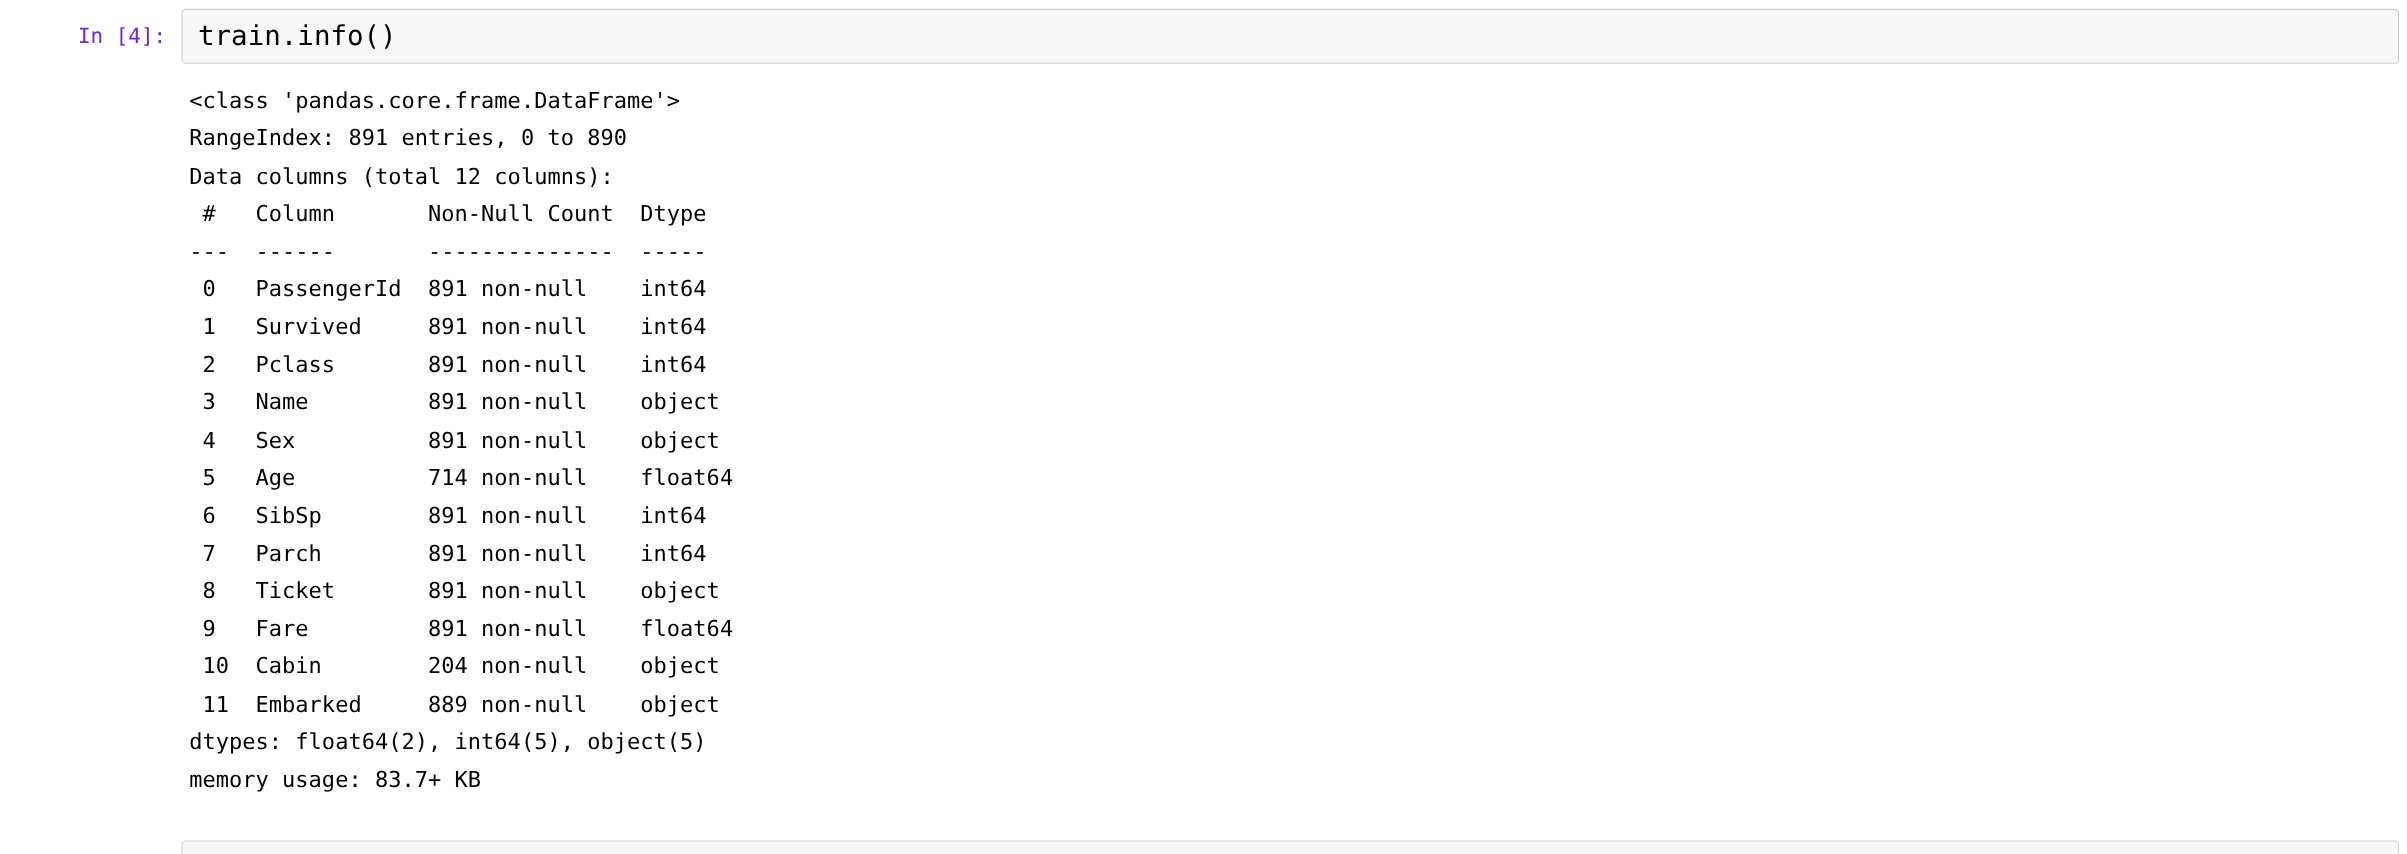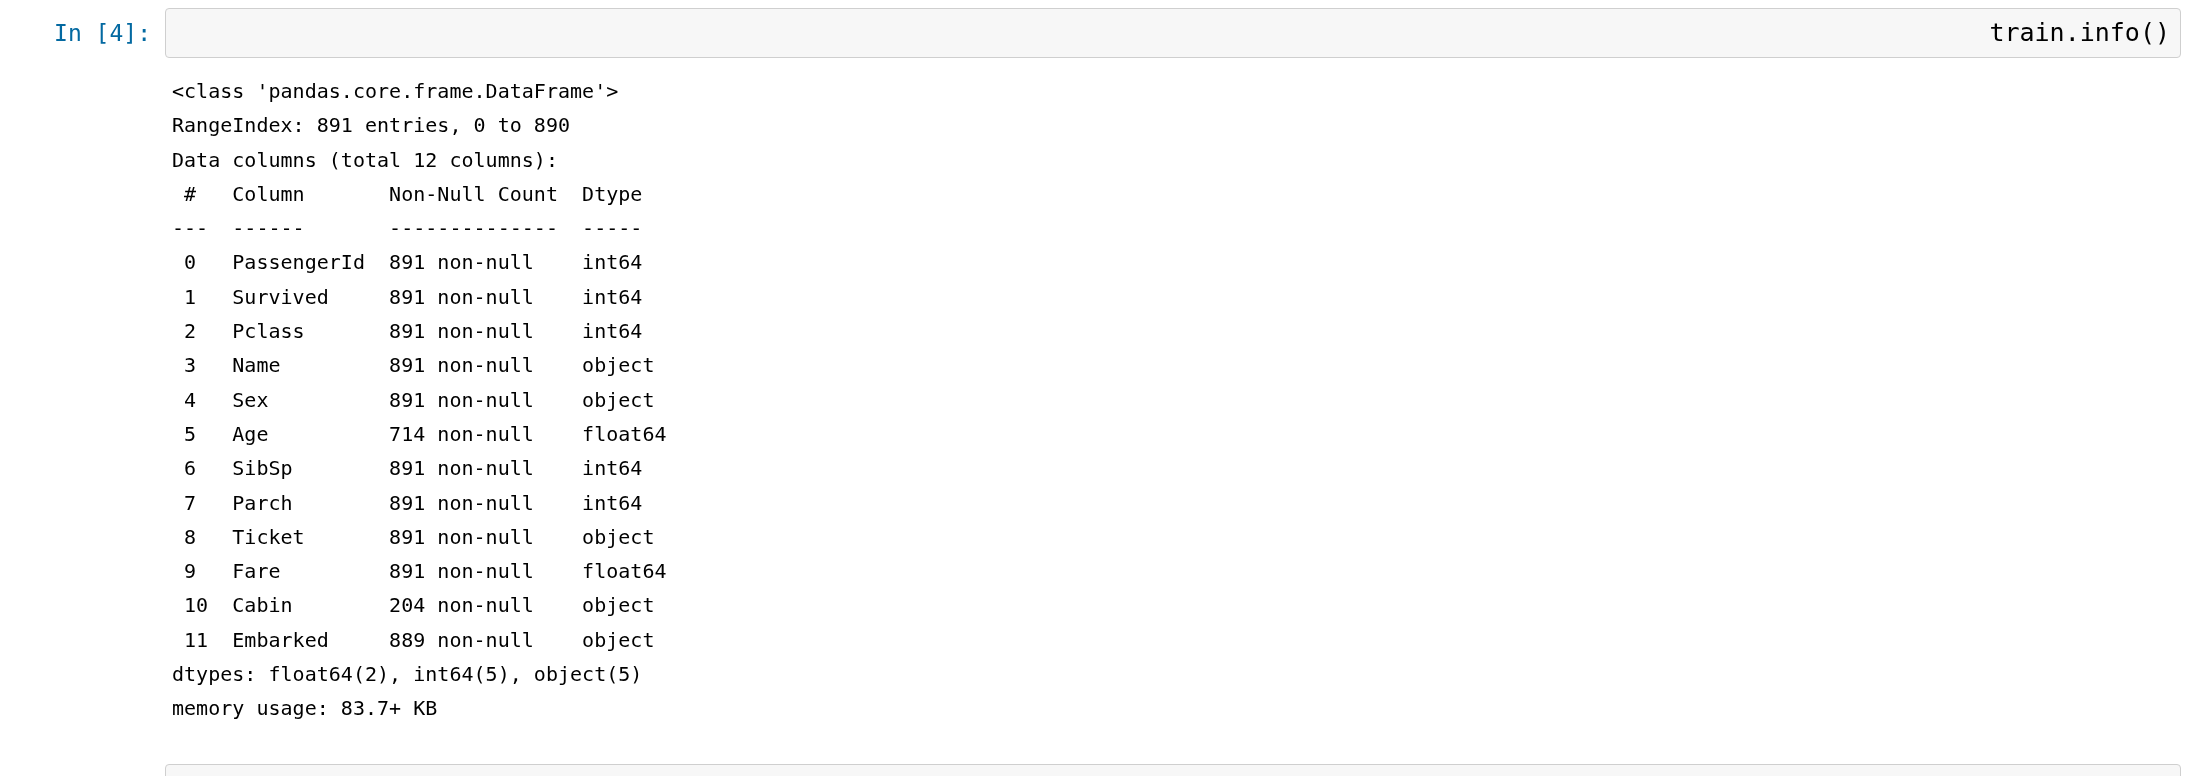--- a/index.html
+++ b/index.html
@@ -29,23 +29,23 @@
     align-items: flex-start;
     padding-top: 8px;
   }
 
   .prompt {
     width: 165px;
     box-sizing: border-box;
     padding-right: 14px;
     text-align: right;
     font-family: "DejaVu Sans Mono", "Liberation Mono", monospace;
-    font-size: 23px;
+    font-size: 19px;
     line-height: 34px;
-    color: #0369a1;
+    color: #6d28d9;
     white-space: pre;
     user-select: none;
     padding-top: 8px;
   }
 
   .input-area {
     width: 2016px;
     box-sizing: border-box;
     background: #f7f7f7;
     border: 1px solid #cfcfcf;
@@ -53,21 +53,20 @@
     padding: 9px 10px 9px 14px;
   }
 
   .code-line {
     font-family: "DejaVu Sans Mono", "Liberation Mono", monospace;
     font-size: 25px;
     line-height: 30px;
     color: #000000;
     white-space: pre;
     margin: 0;
-    text-align: right;
   }
 
   
   .output-row {
     display: flex;
     align-items: flex-start;
   }
 
   .output-gutter {
     width: 165px;

